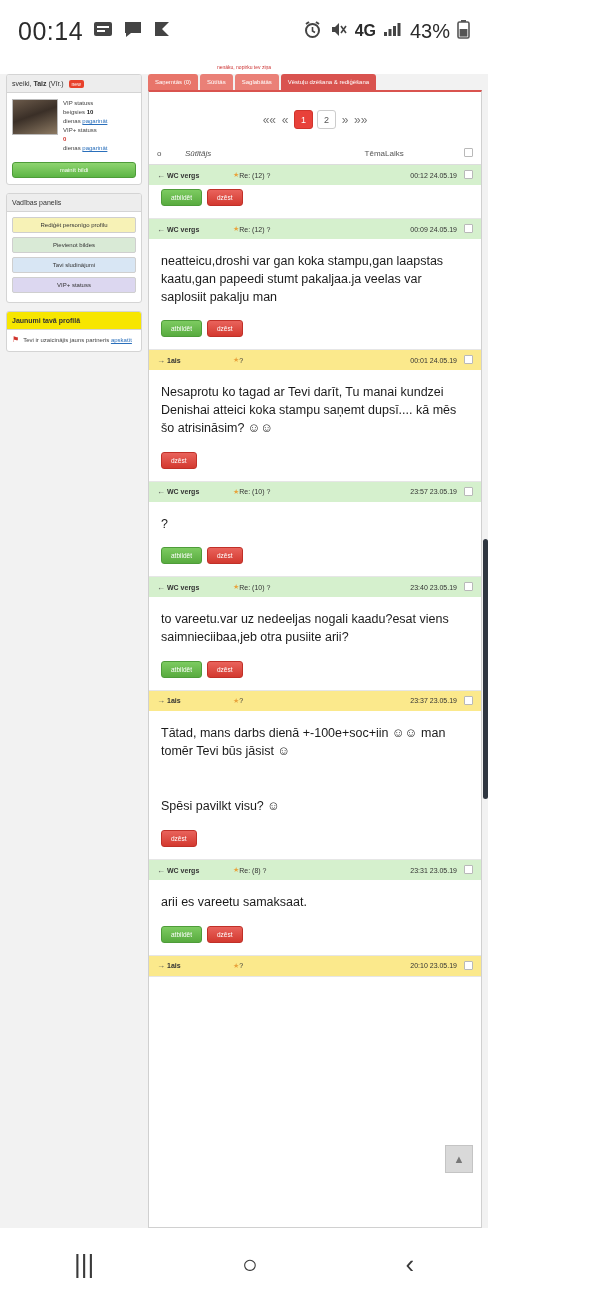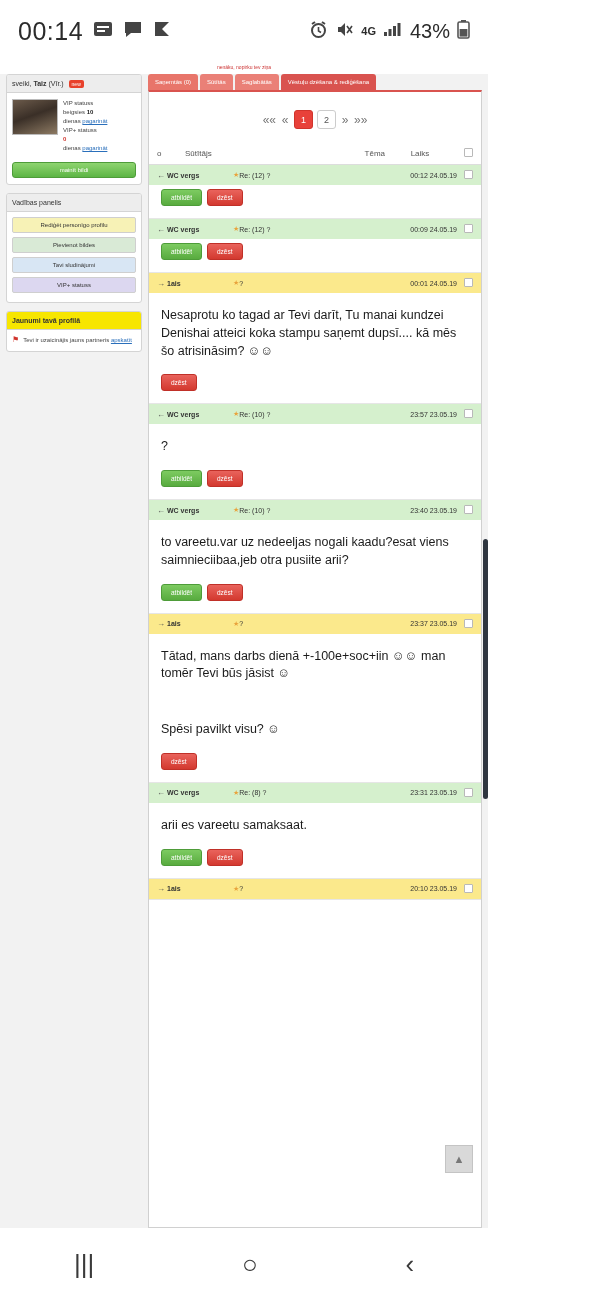--- a/index.html
+++ b/index.html
@@ -21,21 +21,21 @@
     height: 62px; flex: 0 0 62px;
     display: flex; align-items: center;
     padding: 0 18px;
     background: #ffffff;
     color: #2b2b2b;
   }
   .sb-left { display: flex; align-items: center; gap: 10px; }
   .sb-clock { font-size: 25px; letter-spacing: .5px; color: #2b2b2b; }
   .sb-right { margin-left: auto; display: flex; align-items: center; gap: 7px; }
   .ico { display: inline-block; }
-  .sb-4g { font-size: 11px; font-weight: bold; line-height: 1; }
+  .sb-4g { font-size: 16px; font-weight: bold; line-height: 1; }
   .sb-batt-text { font-size: 20px; margin-left: 2px; text-align: right; }
 
   
   .page {
     flex: 1 1 auto;
     position: relative;
     background: #f2f2f2;
     overflow: hidden;
   }
   .topthinlink {
@@ -157,23 +157,23 @@
   .pg.cur { background: #e8413a; border-color: #d0342c; color: #fff; }
   .pg.nav { border: none; background: transparent; font-size: 12px; color: #777; min-width: 10px; }
 
   .thead {
     display: flex; align-items: center;
     font-size: 8px; color: #555;
     border-bottom: 1px solid #ddd;
     padding: 5px 8px;
   }
   .th-sender { width: 28px; }
-  .th-name { flex: 0 0 72px; }
+  .th-name { flex: 0 0 72px; font-style: italic; }
   .th-topic { flex: 1 1 auto; text-align: right; }
-  .th-time { flex: 0 0 70px; text-align: center; }
+  .th-time { flex: 0 0 70px; text-align: left; }
   .th-box { flex: 0 0 18px; text-align: right; }
   .cbox {
     display: inline-block; width: 9px; height: 9px;
     border: 1px solid #b9b9b9; background: #fff; border-radius: 1px;
   }
 
   .msg { border-bottom: 1px solid #e6e6e6; }
   .msg-head {
     display: flex; align-items: center;
     font-size: 7px; padding: 5px 8px;
@@ -393,20 +393,23 @@
 
           <div class="msg">
             <div class="msg-head in">
               <span class="arrow">←</span>
               <span class="m-name">WC vergs</span>
               <span class="m-star">★</span>
               <span class="m-topic">Re: (12) ?</span>
               <span class="m-time">00:09 24.05.19</span>
               <span class="m-box"><span class="cbox"></span></span>
             </div>
+            <div class="msg-body">
+              <p>neatteicu,droshi var gan koka stampu,gan laapstas kaatu,gan papeedi stumt pakaljaa.ja veelas var saplosiit pakalju man</p>
+            </div>
             <div class="actions">
               <span class="btn btn-reply">atbildēt</span>
               <span class="btn btn-del">dzēst</span>
             </div>
           </div>
 
           <div class="msg">
             <div class="msg-head out">
               <span class="arrow">→</span>
               <span class="m-name">1ais</span>

